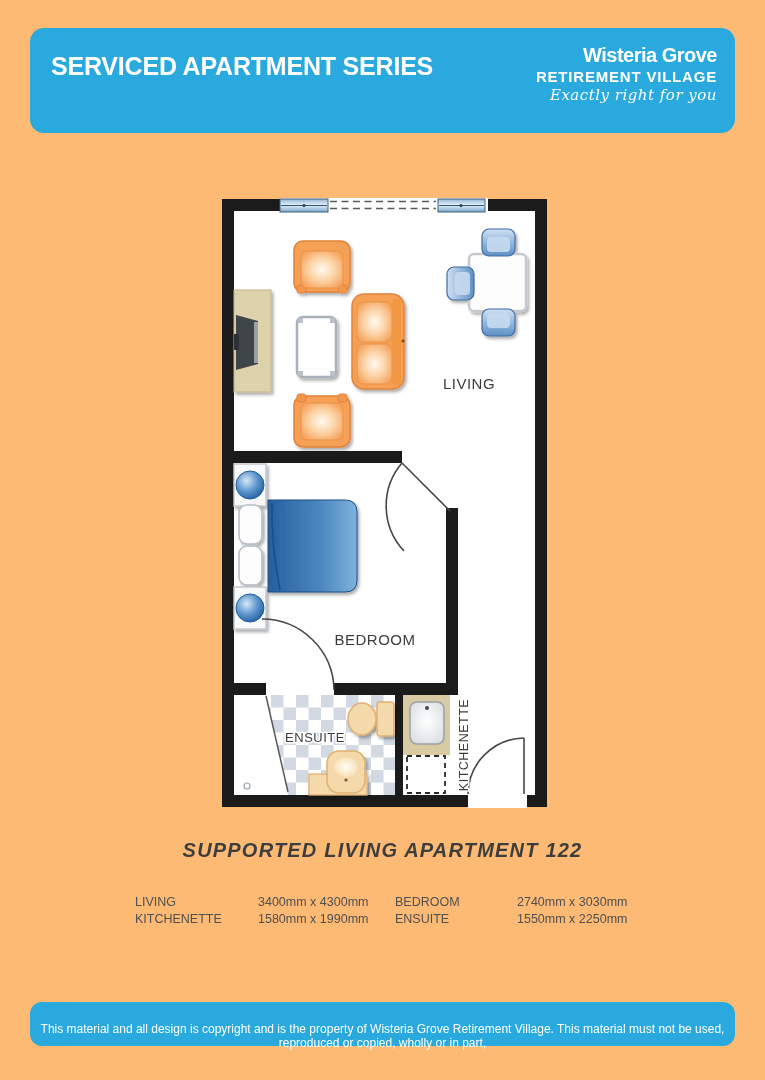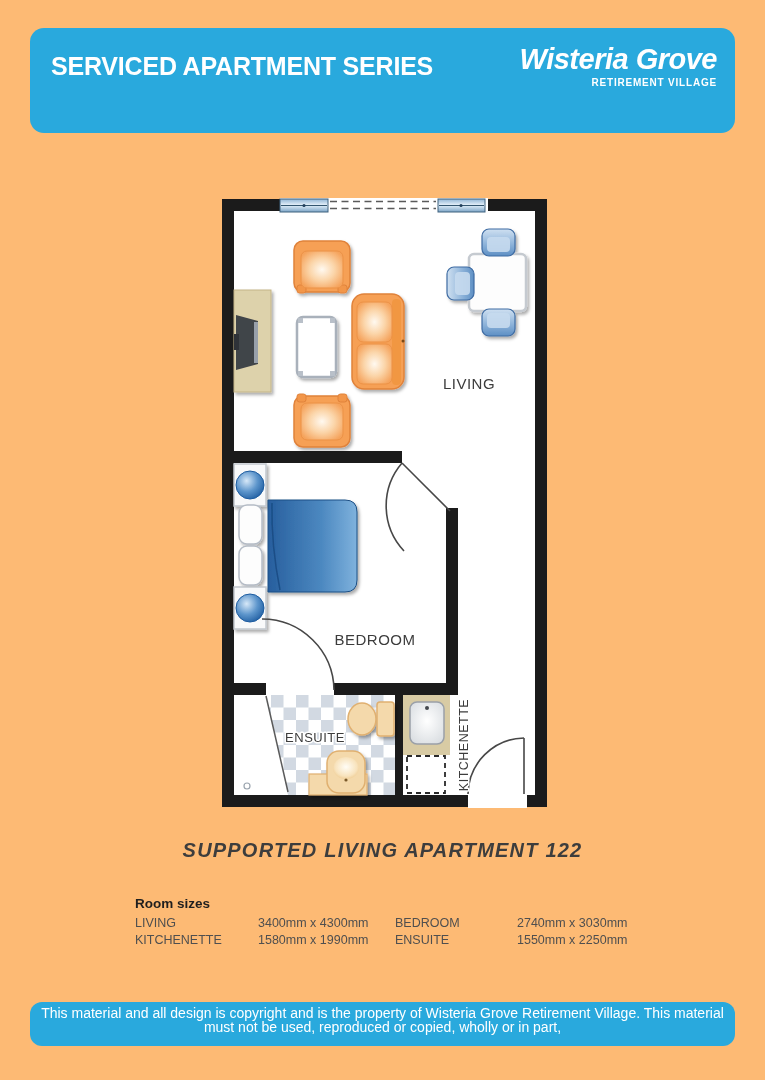--- a/index.html
+++ b/index.html
@@ -5,58 +5,59 @@
   html,body{margin:0;padding:0;background:#ffffff;}
   .page{position:relative;width:765px;height:1080px;background:#fdba74;overflow:hidden;
         font-family:"Liberation Sans",sans-serif;}
 
   
   .header{position:absolute;left:30px;top:28px;width:705px;height:105px;
           background:#29a9dd;border-radius:14px;}
   .header-title{position:absolute;left:21px;top:24px;font-size:25px;font-weight:bold;
           color:#ffffff;letter-spacing:-0.2px;white-space:nowrap;}
   .brand{position:absolute;right:18px;top:17px;text-align:right;color:#ffffff;}
-  .brand-name{font-size:29px;font-weight:bold;font-style:italic;line-height:1.0;
+  .brand-name{font-size:20px;font-weight:bold;line-height:1.0;
           letter-spacing:-0.5px;}
-  .brand-sub{font-size:10px;font-weight:bold;letter-spacing:0.8px;margin-top:3px;}
+  .brand-sub{font-size:15px;font-weight:bold;letter-spacing:0.8px;margin-top:3px;}
   .brand-tagline{font-family:"DejaVu Serif",serif;font-style:italic;font-size:15px;
           margin-top:1px;letter-spacing:0.5px;}
 
   
   .plan-title{position:absolute;left:0;top:839px;width:100%;text-align:center;
           font-size:20px;font-style:italic;font-weight:bold;color:#3d3d3d;
           letter-spacing:1.2px;}
 
   
   .room-sizes{position:absolute;left:135px;top:896px;width:505px;color:#4f4f4f;}
   .rs-heading{font-size:13.5px;font-weight:bold;color:#1f1f1f;margin-bottom:6px;}
   .rs-grid{display:grid;grid-template-columns:123px 137px 122px 123px;
           row-gap:4px;font-size:12.5px;line-height:13px;}
   .rs-area{margin-top:6px;font-size:13px;font-weight:bold;color:#1f1f1f;}
   .rs-area sup{font-size:8.5px;vertical-align:super;}
 
   
   .footer{position:absolute;left:30px;top:1002px;width:705px;height:44px;
           background:#29a9dd;border-radius:12px;color:#ffffff;text-align:center;
-          font-size:14px;line-height:14px;box-sizing:border-box;padding-top:4px;}
+          font-size:12px;line-height:14px;box-sizing:border-box;padding-top:20px;}
 
   
   .plan-label{fill:#3c3c3c;letter-spacing:0.5px;paint-order:stroke;
           stroke:#ffffff;stroke-width:3px;stroke-linejoin:round;}
 </style>
 </head>
 <body>
 
 <div class="page">
 
   <div class="header">
     <div class="header-title">SERVICED APARTMENT SERIES</div>
     <div class="brand">
       <div class="brand-name">Wisteria Grove</div>
       <div class="brand-sub">RETIREMENT VILLAGE</div>
+      <div class="brand-tagline">Exactly right for you</div>
     </div>
   </div>
 
   <svg width="765" height="1080" viewBox="0 0 765 1080" style="position:absolute;left:0;top:0;">
     <defs>
       <pattern id="tiles" patternUnits="userSpaceOnUse" x="246" y="695" width="25" height="25">
         <rect width="25" height="25" fill="#ffffff"></rect>
         <rect x="0" y="0" width="12.5" height="12.5" fill="#d2d9e2"></rect>
         <rect x="12.5" y="12.5" width="12.5" height="12.5" fill="#d2d9e2"></rect>
       </pattern>
@@ -244,21 +245,20 @@
 
     <text class="plan-label" x="469" y="389" font-size="15" text-anchor="middle">LIVING</text>
     <text class="plan-label" x="375" y="645" font-size="15" text-anchor="middle">BEDROOM</text>
     <text class="plan-label" x="315" y="742" font-size="13" text-anchor="middle">ENSUITE</text>
     <text class="plan-label" x="468" y="745" font-size="12.5" text-anchor="middle" transform="rotate(-90 468 745)">KITCHENETTE</text>
   </svg>
 
   <div class="plan-title">SUPPORTED LIVING APARTMENT 122</div>
 
   <div class="room-sizes">
-    <div class="rs-heading">Room sizes</div>
     <div class="rs-grid">
       <span>LIVING</span>
       <span>3400mm x 4300mm</span>
       <span>BEDROOM</span>
       <span>2740mm x 3030mm</span>
       <span>KITCHENETTE</span>
       <span>1580mm x 1990mm</span>
       <span>ENSUITE</span>
       <span>1550mm x 2250mm</span>
     </div>

